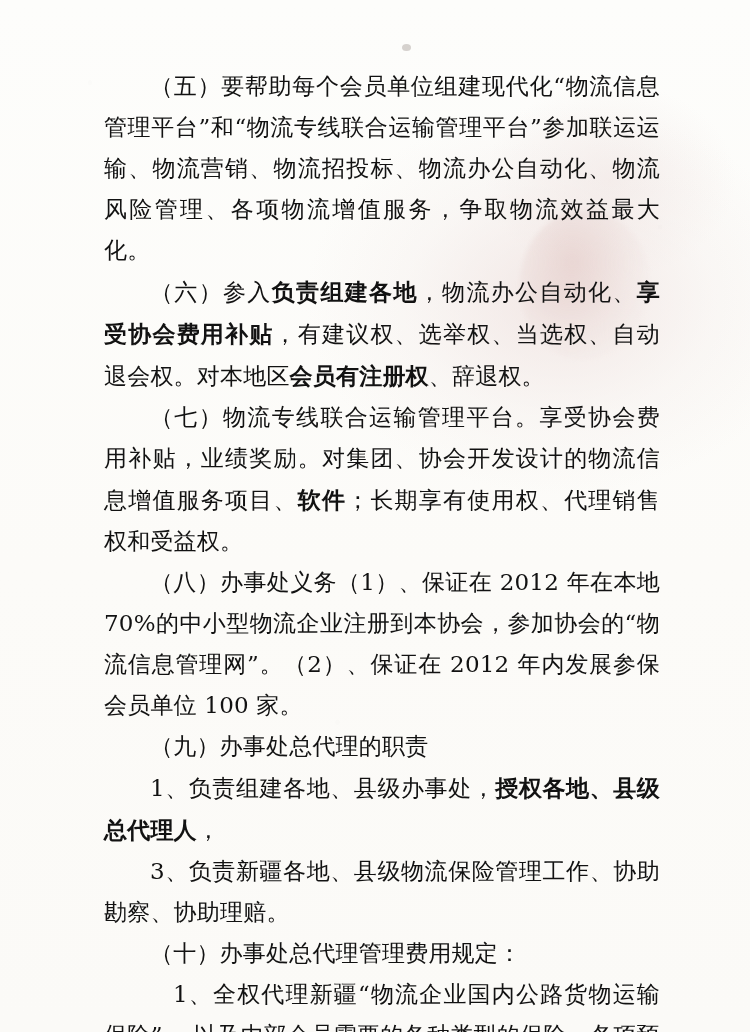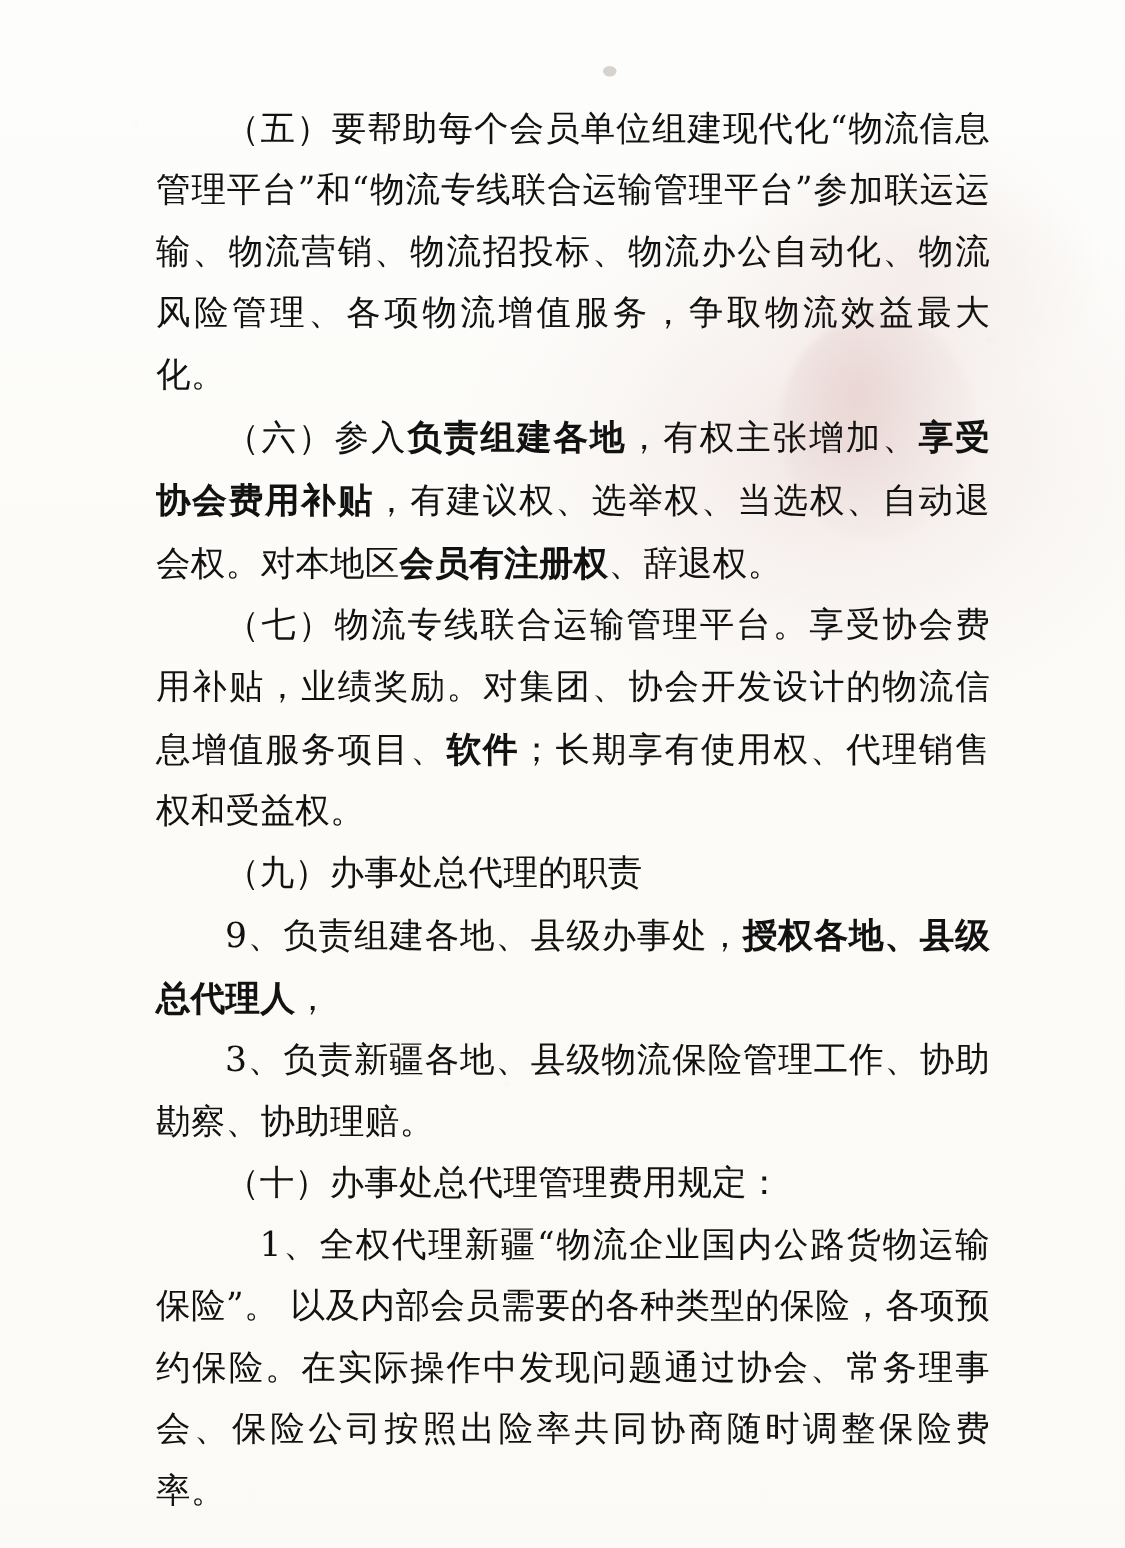--- a/index.html
+++ b/index.html
@@ -96,22 +96,23 @@
 </head>
 <body>
 
 <div class="page">
   <div class="paper-noise"></div>
   <div class="smudge-top"></div>
   <div class="smudge-mid"></div>
 
   <div class="body-text" id="body-text">
       <div class="para indent2"><span>（五）要帮助每个会员单位组建现代化“物流信息管理平台”和“物流专线联合运输管理平台”参加联运运输、物流营销、物流招投标、物流办公自动化、物流风险管理、各项物流增值服务，争取物流效益最大化。</span></div>
-      <div class="para indent2"><span>（六）参入</span><span class="b">负责组建各地</span><span>，有权主张增加、</span><span class="b">享受协会费用补贴</span><span>，有建议权、选举权、当选权、自动退会权。对本地区</span><span class="b">会员有注册权</span><span>、辞退权。</span></div>
+      <div class="para indent2"><span>（六）参入</span><span class="b">负责组建各地</span><span>，物流办公自动化、</span><span class="b">享受协会费用补贴</span><span>，有建议权、选举权、当选权、自动退会权。对本地区</span><span class="b">会员有注册权</span><span>、辞退权。</span></div>
       <div class="para indent2"><span>（七）物流专线联合运输管理平台。享受协会费用补贴，业绩奖励。对集团、协会开发设计的物流信息增值服务项目、</span><span class="b">软件</span><span>；长期享有使用权、代理销售权和受益权。</span></div>
+      <div class="para indent2"><span>（八）办事处义务（1）、保证在 2012 年在本地 70%的中小型物流企业注册到本协会，参加协会的“物流信息管理网”。（2）、保证在 2012 年内发展参保会员单位 100 家。</span></div>
       <div class="para indent2"><span>（九）办事处总代理的职责</span></div>
-      <div class="para indent2"><span>9、负责组建各地、县级办事处，</span><span class="b">授权各地、县级总代理人</span><span>，</span></div>
+      <div class="para indent2"><span>1、负责组建各地、县级办事处，</span><span class="b">授权各地、县级总代理人</span><span>，</span></div>
       <div class="para indent2"><span>3、负责新疆各地、县级物流保险管理工作、协助勘察、协助理赔。</span></div>
       <div class="para indent2"><span>（十）办事处总代理管理费用规定：</span></div>
       <div class="para indent3"><span>1、全权代理新疆“物流企业国内公路货物运输保险”。 以及内部会员需要的各种类型的保险，各项预约保险。在实际操作中发现问题通过协会、常务理事会、保险公司按照出险率共同协商随时调整保险费率。</span></div>
     </div>
 
 </div>
 
 </body></html>

